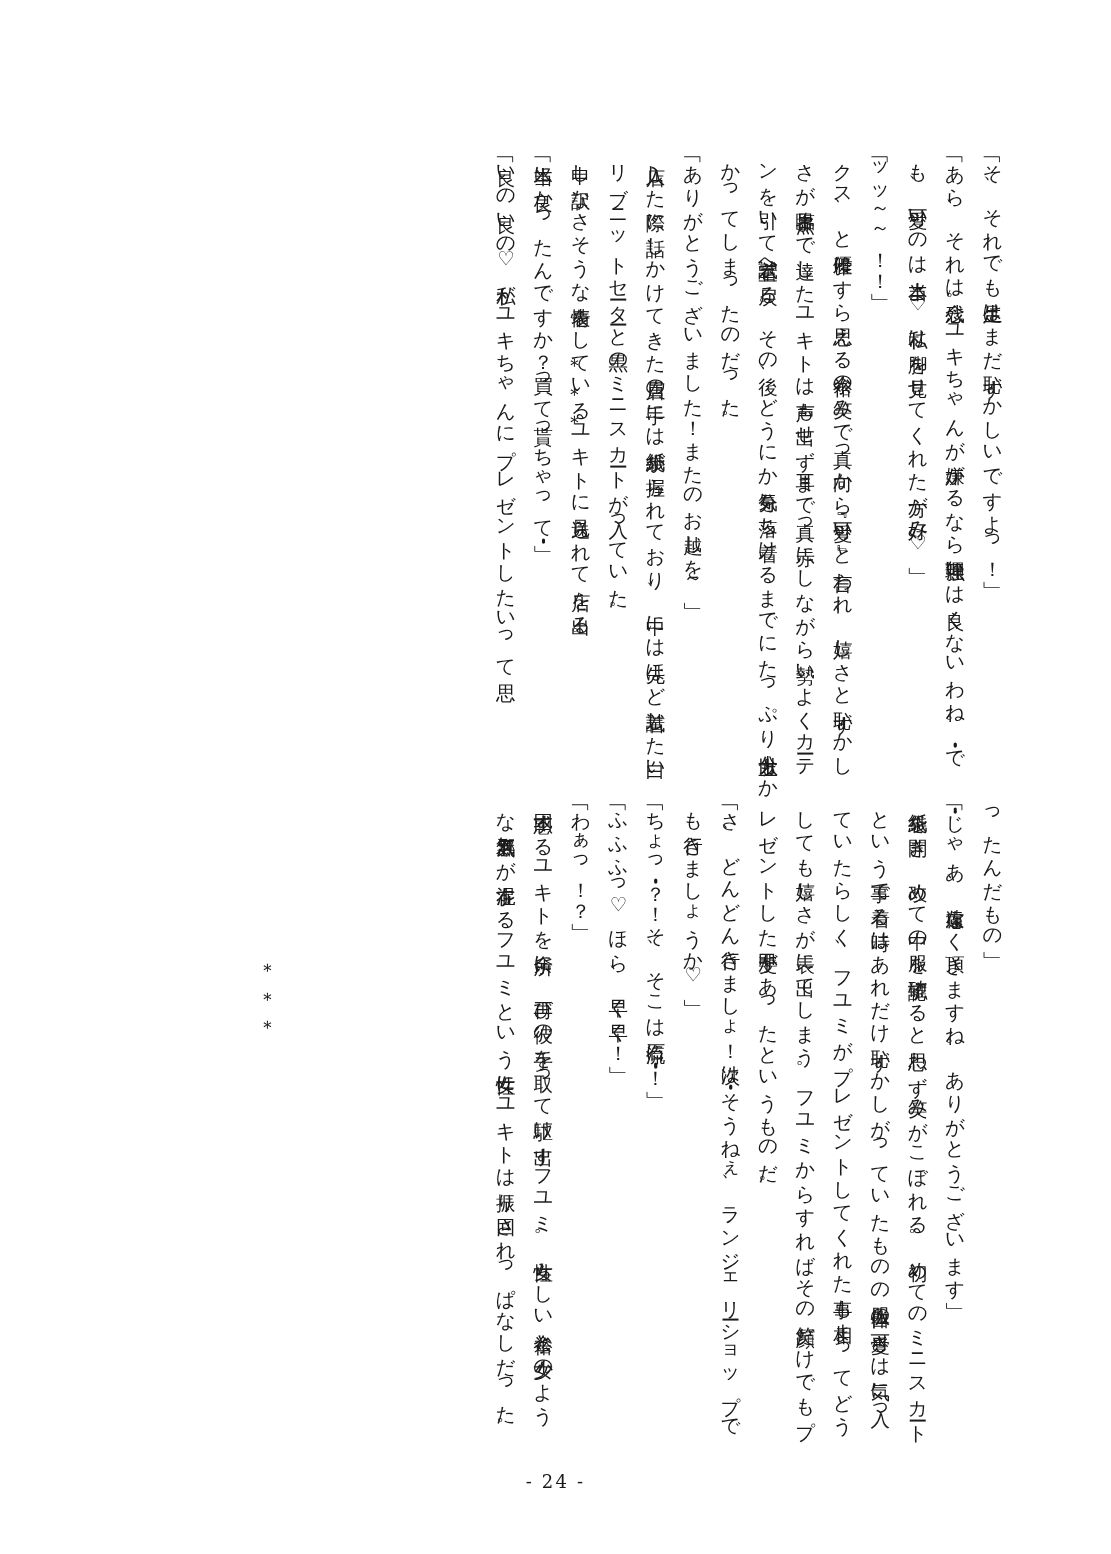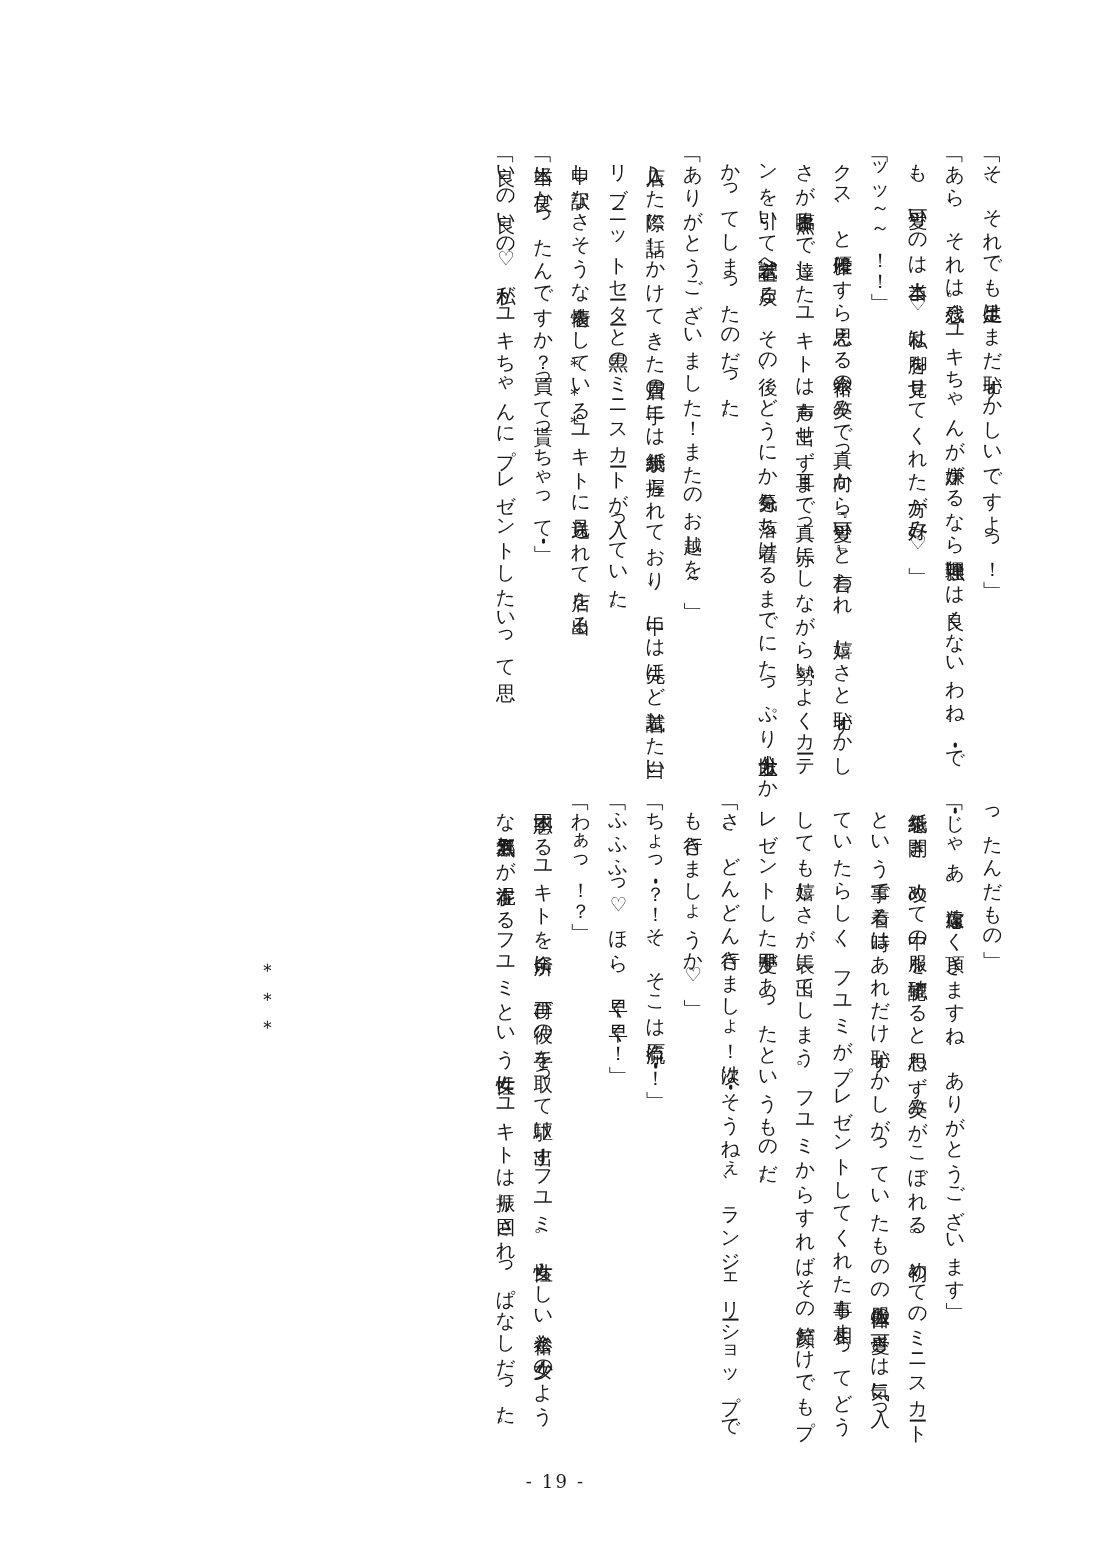--- a/index.html
+++ b/index.html
@@ -99,15 +99,15 @@
 「・・・じゃあ、遠慮なく頂きますね。ありがとうございます」
 紙袋を開き、改めて中の服を確認すると思わず笑みがこぼれる。初めてのミニスカートという事で着る時はあれだけ恥ずかしがっていたものの服自体の可愛さは気に入っていたらしく、フユミがプレゼントしてくれた事も相まってどうしても嬉しさが表に出てしまう。フユミからすればその笑顔だけでもプレゼントした甲斐があったというものだ。
 「さ、どんどん行きましょ！次は・・・そうねぇ、ランジェリーショップでも行きましょうか♡」
 「ちょっ・・・？！そ、そこは流石に・・・・！」
 「ふふふっ♡ほら、早く早く！」
 「わぁっ！？」
 困惑するユキトを余所に、再び彼の手を取って駆け出すフユミ。女性らしい余裕と少女のような無邪気さが混在するフユミという女性にユキトは振り回されっぱなしだった。</div>
 
   <div class="sep-lower">＊＊＊</div>
 
-  <div class="page-number">- 19 -</div>
+  <div class="page-number">- 24 -</div>
 
 </div>
 
 </body></html>

